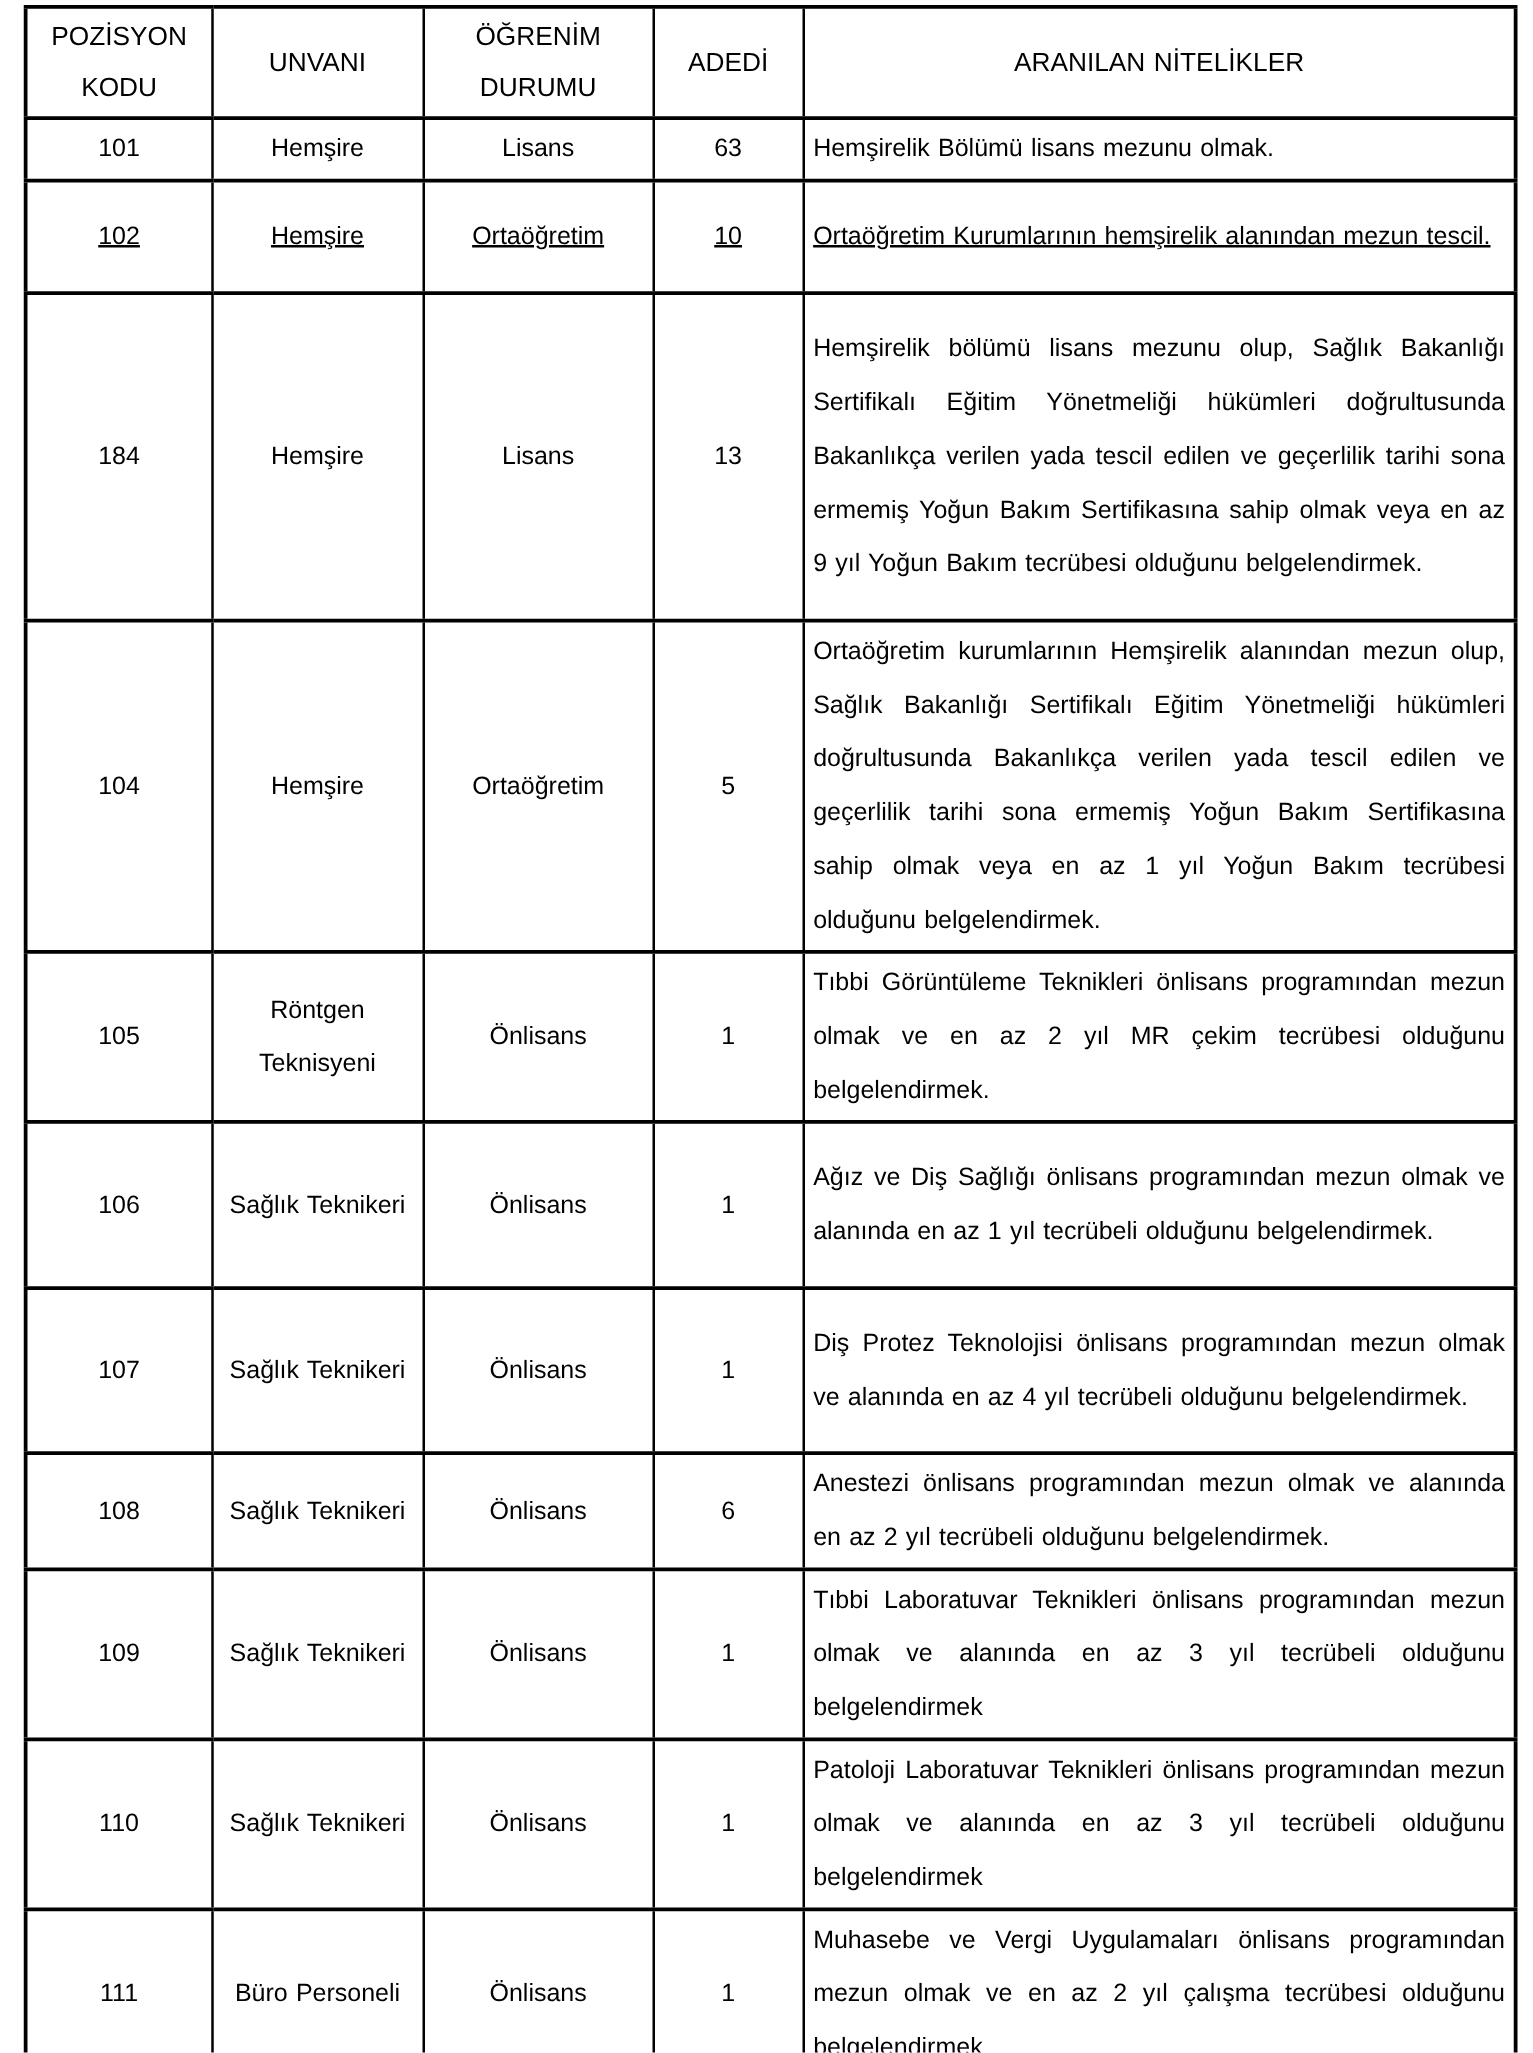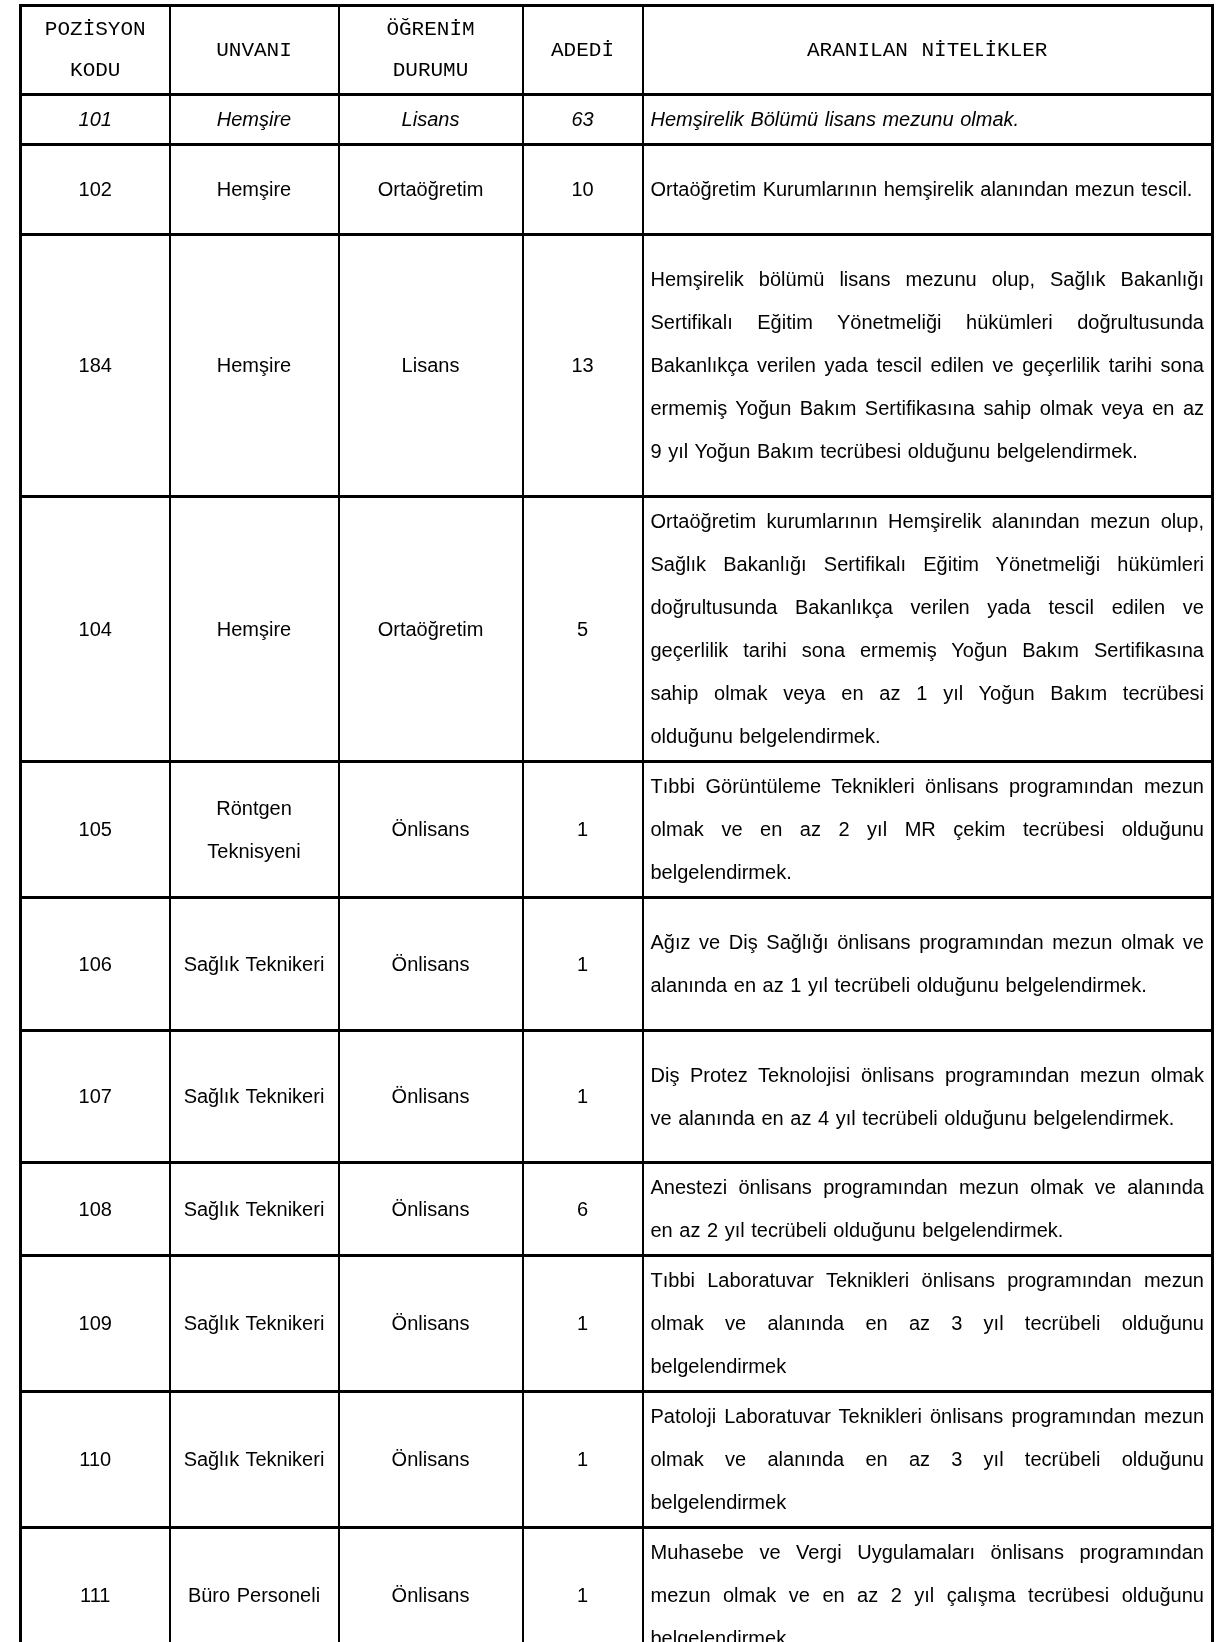--- a/index.html
+++ b/index.html
@@ -58,39 +58,39 @@
 
 <table class="positions">
   <colgroup>
     <col class="c-kod">
     <col class="c-unvan">
     <col class="c-ogrenim">
     <col class="c-adet">
     <col class="c-nit">
   </colgroup>
   <thead>
-    <tr style="height:87px;font-family:Liberation Mono, monospace;">
+    <tr style="height:87px;">
       <th>POZİSYON
 KODU</th>
       <th>UNVANI</th>
       <th>ÖĞRENİM
 DURUMU</th>
       <th>ADEDİ</th>
       <th>ARANILAN NİTELİKLER</th>
     </tr>
   </thead>
   <tbody id="tbody">
-      <tr style="height: 47px; font-style: italic;">
+      <tr style="height: 47px;">
         <td>101</td>
         <td>Hemşire</td>
         <td>Lisans</td>
         <td>63</td>
         <td class="nit">Hemşirelik Bölümü lisans mezunu olmak.</td>
       </tr>
-      <tr style="height: 90px;">
+      <tr style="height: 90px; text-decoration: underline;">
         <td>102</td>
         <td>Hemşire</td>
         <td>Ortaöğretim</td>
         <td>10</td>
         <td class="nit">Ortaöğretim Kurumlarının hemşirelik alanından mezun tescil.</td>
       </tr>
       <tr style="height: 262px;">
         <td>184</td>
         <td>Hemşire</td>
         <td>Lisans</td>

